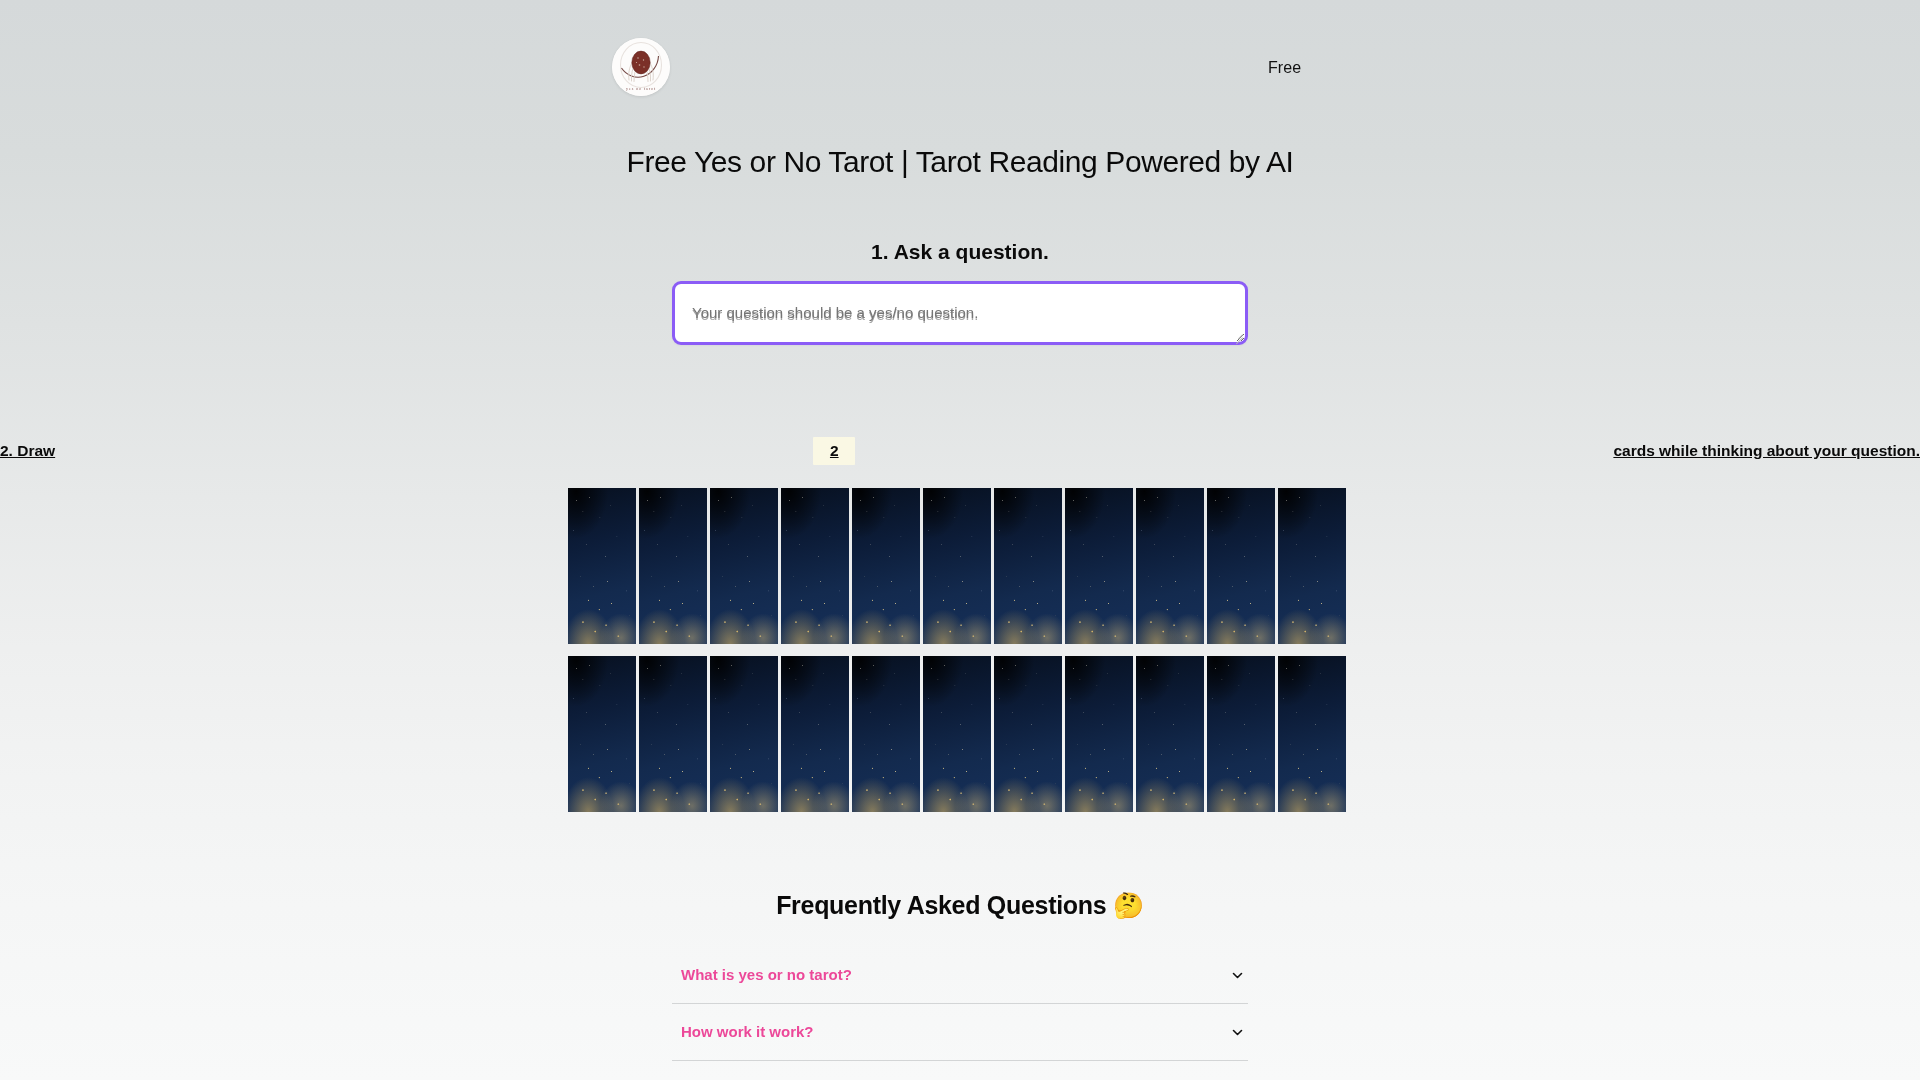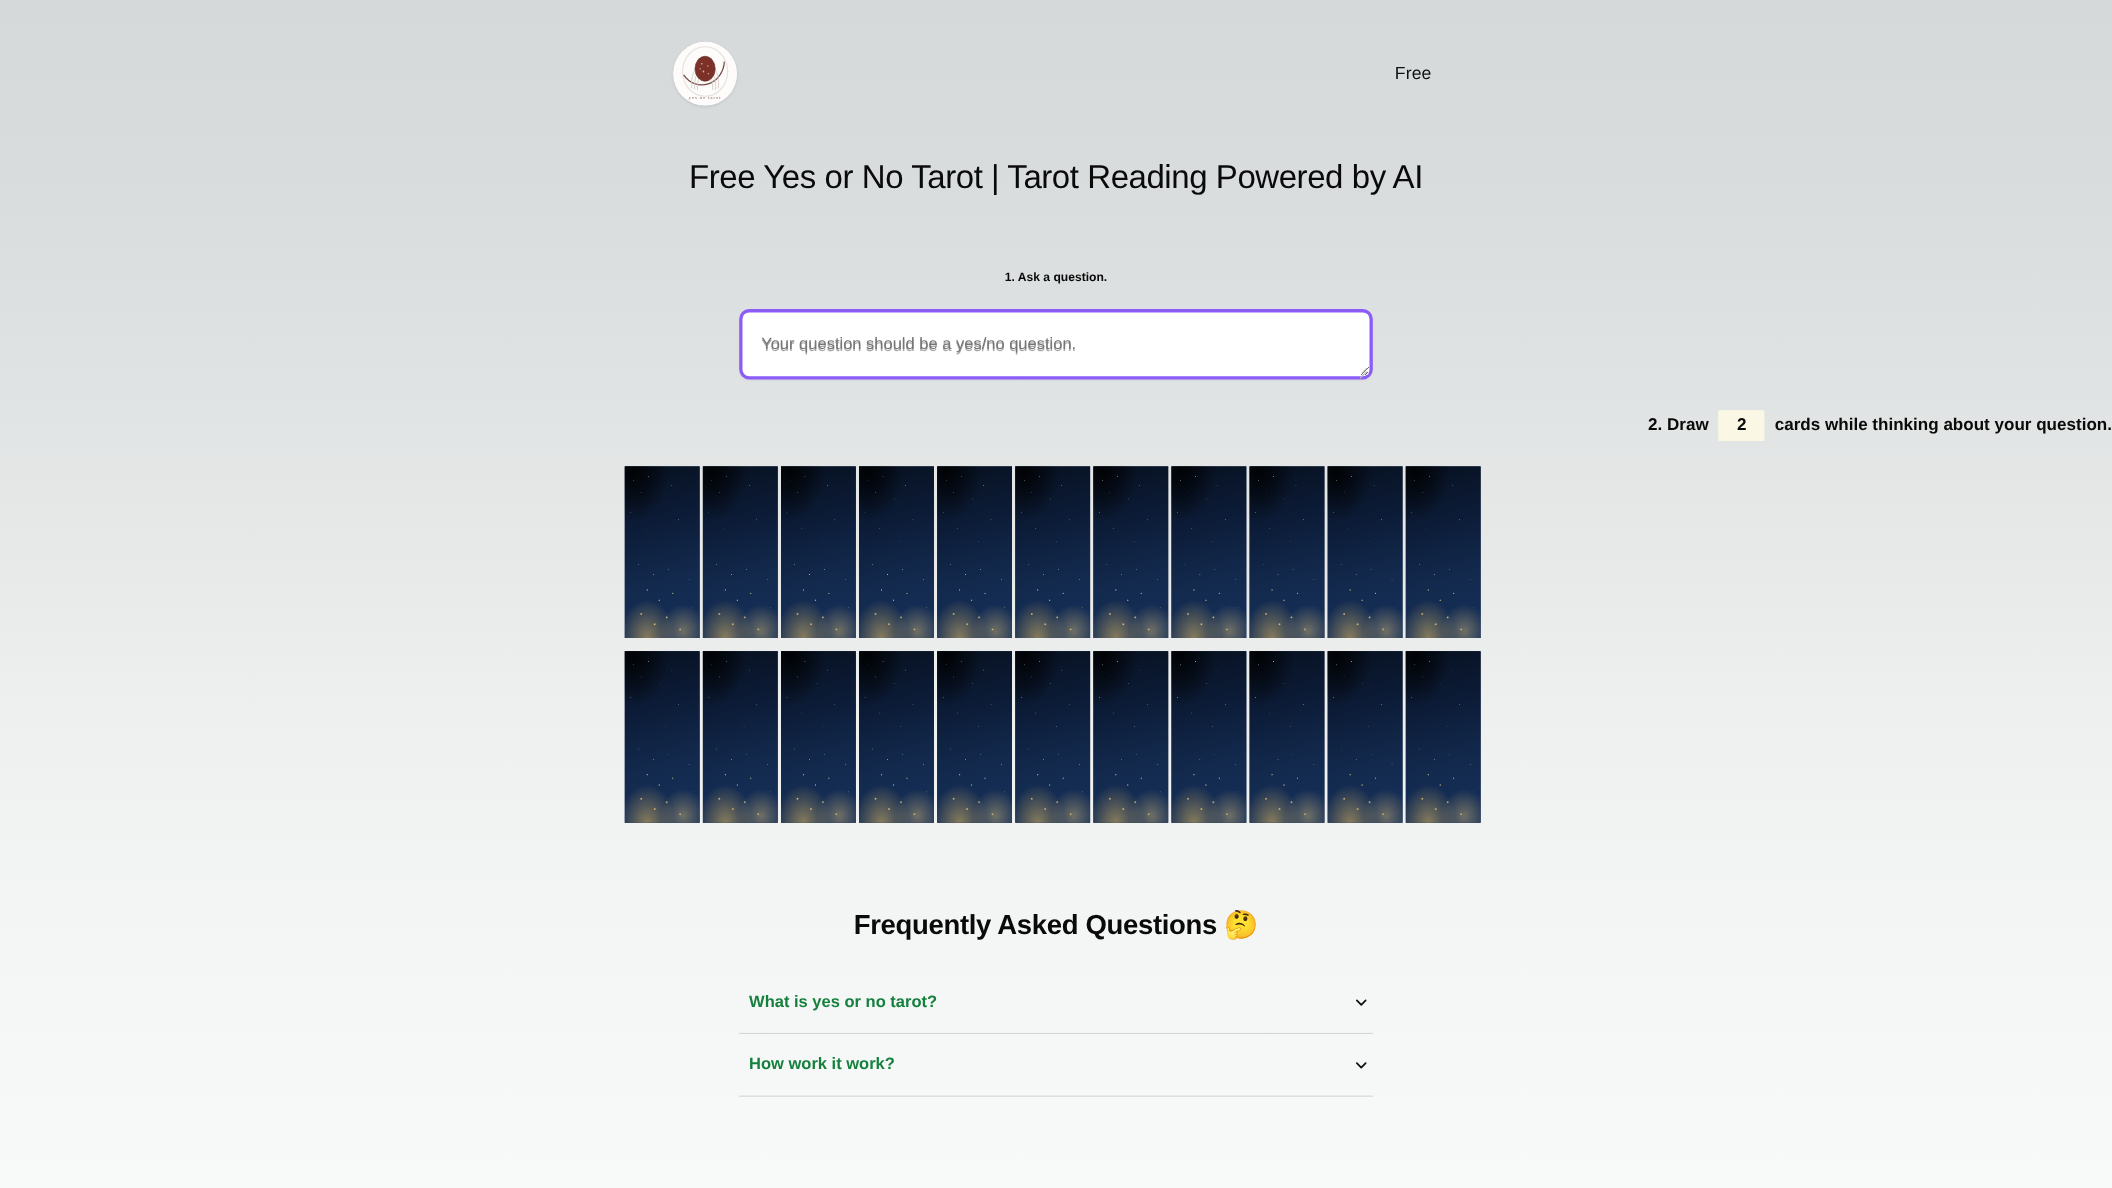--- a/index.html
+++ b/index.html
@@ -60,21 +60,21 @@
     font-size: 30px;
     line-height: 38px;
     font-weight: 400;
     letter-spacing: -0.4px;
     color: #0a0a0a;
     margin-top: 27px;
   }
 
   .step-label {
     text-align: center;
-    font-size: 11px;
+    font-size: 21px;
     line-height: 22px;
     font-weight: 700;
     color: #0a0a0a;
     margin-top: 60px;
   }
 
   
   .question-wrap {
     display: flex;
     justify-content: center;
@@ -129,27 +129,28 @@
     height: 1px;
     transform-origin: right bottom;
     transform: rotate(-45deg);
   }
   .resize-grip i:nth-child(1) { bottom: 2px; width: 9px; }
   .resize-grip i:nth-child(2) { bottom: 5px; width: 6px; }
 
   
   .draw-row {
     display: flex;
-    justify-content: flex-end;
+    justify-content: space-between;
     align-items: center;
-    margin-top: 28px;
+    margin-top: 92px;
     font-size: 15.5px;
     font-weight: 700;
     color: #0a0a0a;
     line-height: 22px;
+    text-decoration: underline;
   }
   .draw-count {
     width: 42px;
     height: 28px;
     margin: 0 9px;
     background: #faf8e4;
     border: 0;
     outline: none;
     text-align: center;
     font-family: inherit;
@@ -232,21 +233,21 @@
     align-items: center;
     justify-content: space-between;
     height: 57px;
     border-bottom: 1px solid #d3d5d6;
     cursor: pointer;
     padding: 0 3px 0 9px;
   }
   .faq-q {
     font-size: 15px;
     font-weight: 700;
-    color: #15803d;
+    color: #ec4899;
     line-height: 20px;
   }
   .chev { width: 15px; height: 15px; flex: 0 0 auto; }
   .chev svg { display: block; }
 </style>
 </head>
 <body>
 
 <header class="site-header">
   <a class="logo-badge" href="#" title="yes no tarot">

